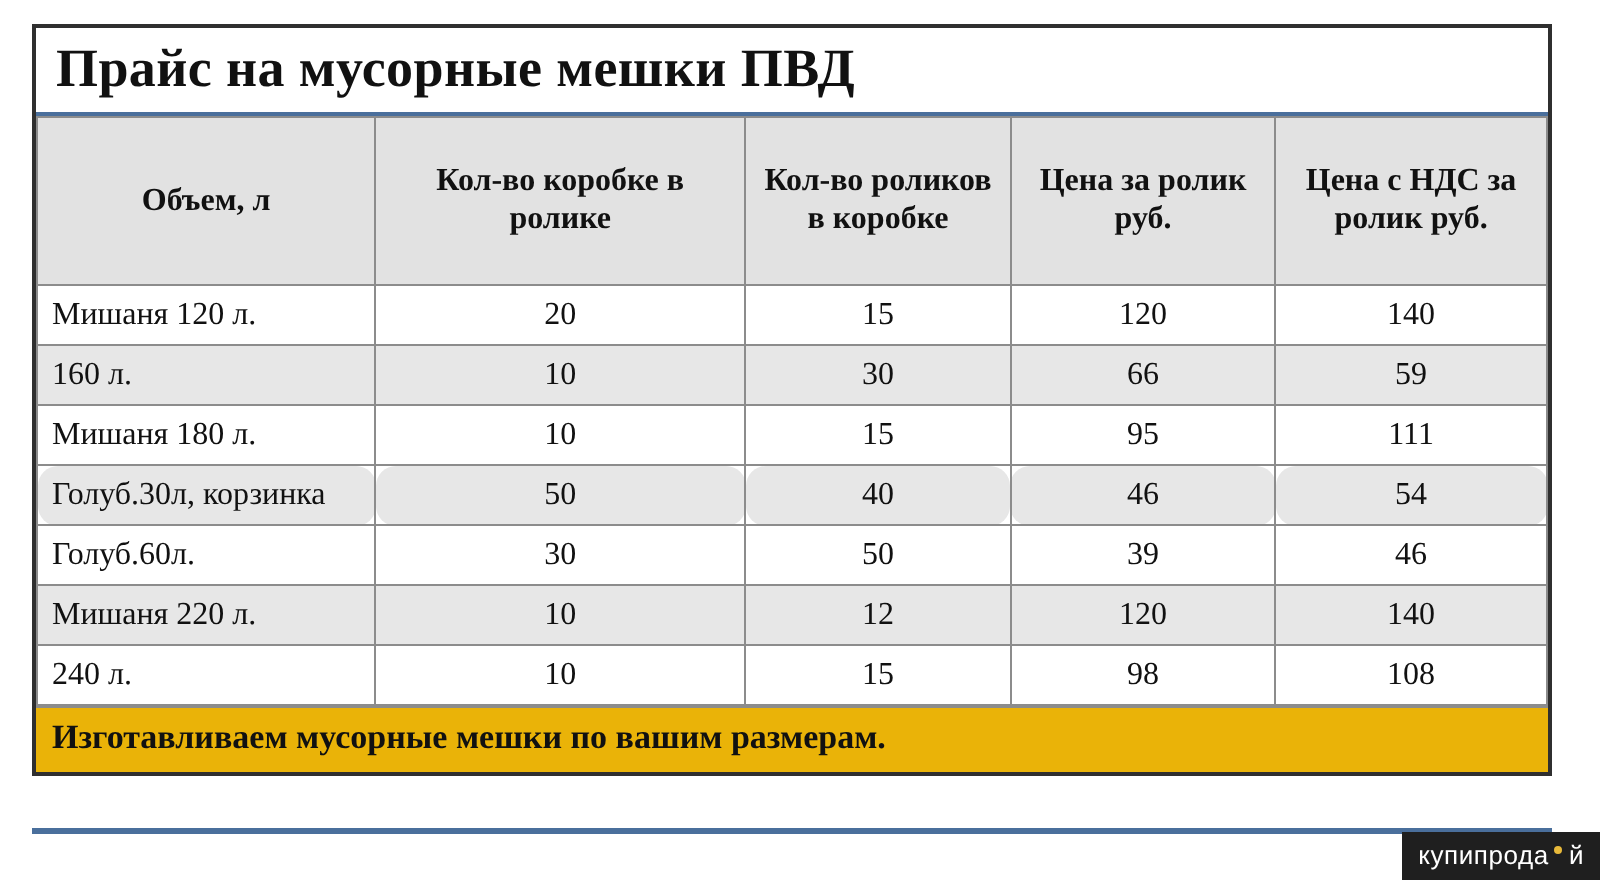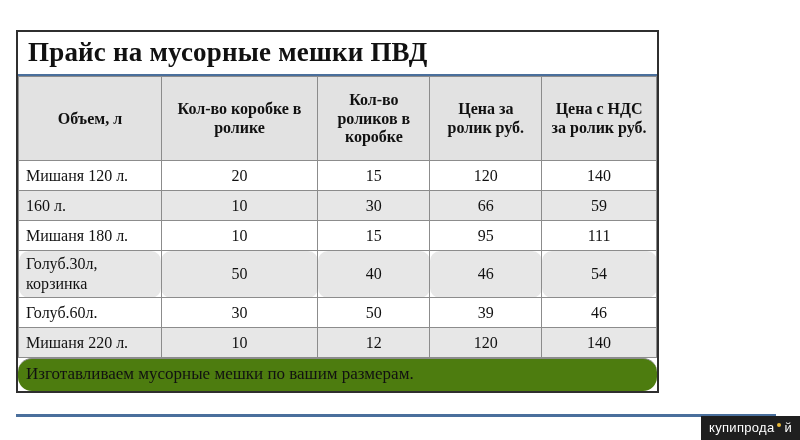--- a/index.html
+++ b/index.html
@@ -18,22 +18,22 @@
     position: absolute;
     left: 0;
     top: 0;
     width: 800px;
     height: 440px;
     background: #ffffff;
   }
   .sheet {
     position: absolute;
     left: 16px;
-    top: 30px;
-    width: 643px;
+    top: 12px;
+    width: 760px;
     border: 2px solid #2f2f2f;
     box-sizing: border-box;
     background: #ffffff;
   }
   .title-bar {
     border-bottom: 2px solid #4a6f9c;
     padding: 6px 10px 8px 10px;
     background: #ffffff;
   }
   .title-text {
@@ -88,24 +88,23 @@
     height: 58px;
     border-radius: 10px;
   }
   td.label.two-line {
     line-height: 1.25;
   }
   .footer-note {
     border-top: 1px solid #8c8c8c;
     padding: 5px 8px 7px 8px;
     font-size: 17px;
-    font-weight: normal;
+    font-weight: bold;
     color: #111111;
-    background: #4d7c0f;
-    border-radius: 14px;
+    background: #eab308;
   }
   .bottom-rule {
     position: absolute;
     left: 16px;
     top: 414px;
     width: 760px;
     height: 3px;
     background: #4a6f9c;
   }
   .watermark {
@@ -201,20 +200,27 @@
           <td>39</td>
           <td>46</td>
         </tr>
         <tr class="alt">
           <td class="label">Мишаня 220 л.</td>
           <td>10</td>
           <td>12</td>
           <td>120</td>
           <td>140</td>
         </tr>
+        <tr class="plain">
+          <td class="label">240 л.</td>
+          <td>10</td>
+          <td>15</td>
+          <td>98</td>
+          <td>108</td>
+        </tr>
       </tbody>
     </table>
 
     <div class="footer-note">Изготавливаем мусорные мешки по вашим размерам.</div>
   </div>
 
   <div class="bottom-rule"></div>
 
   <div class="watermark">
     <span>купипрода</span>

